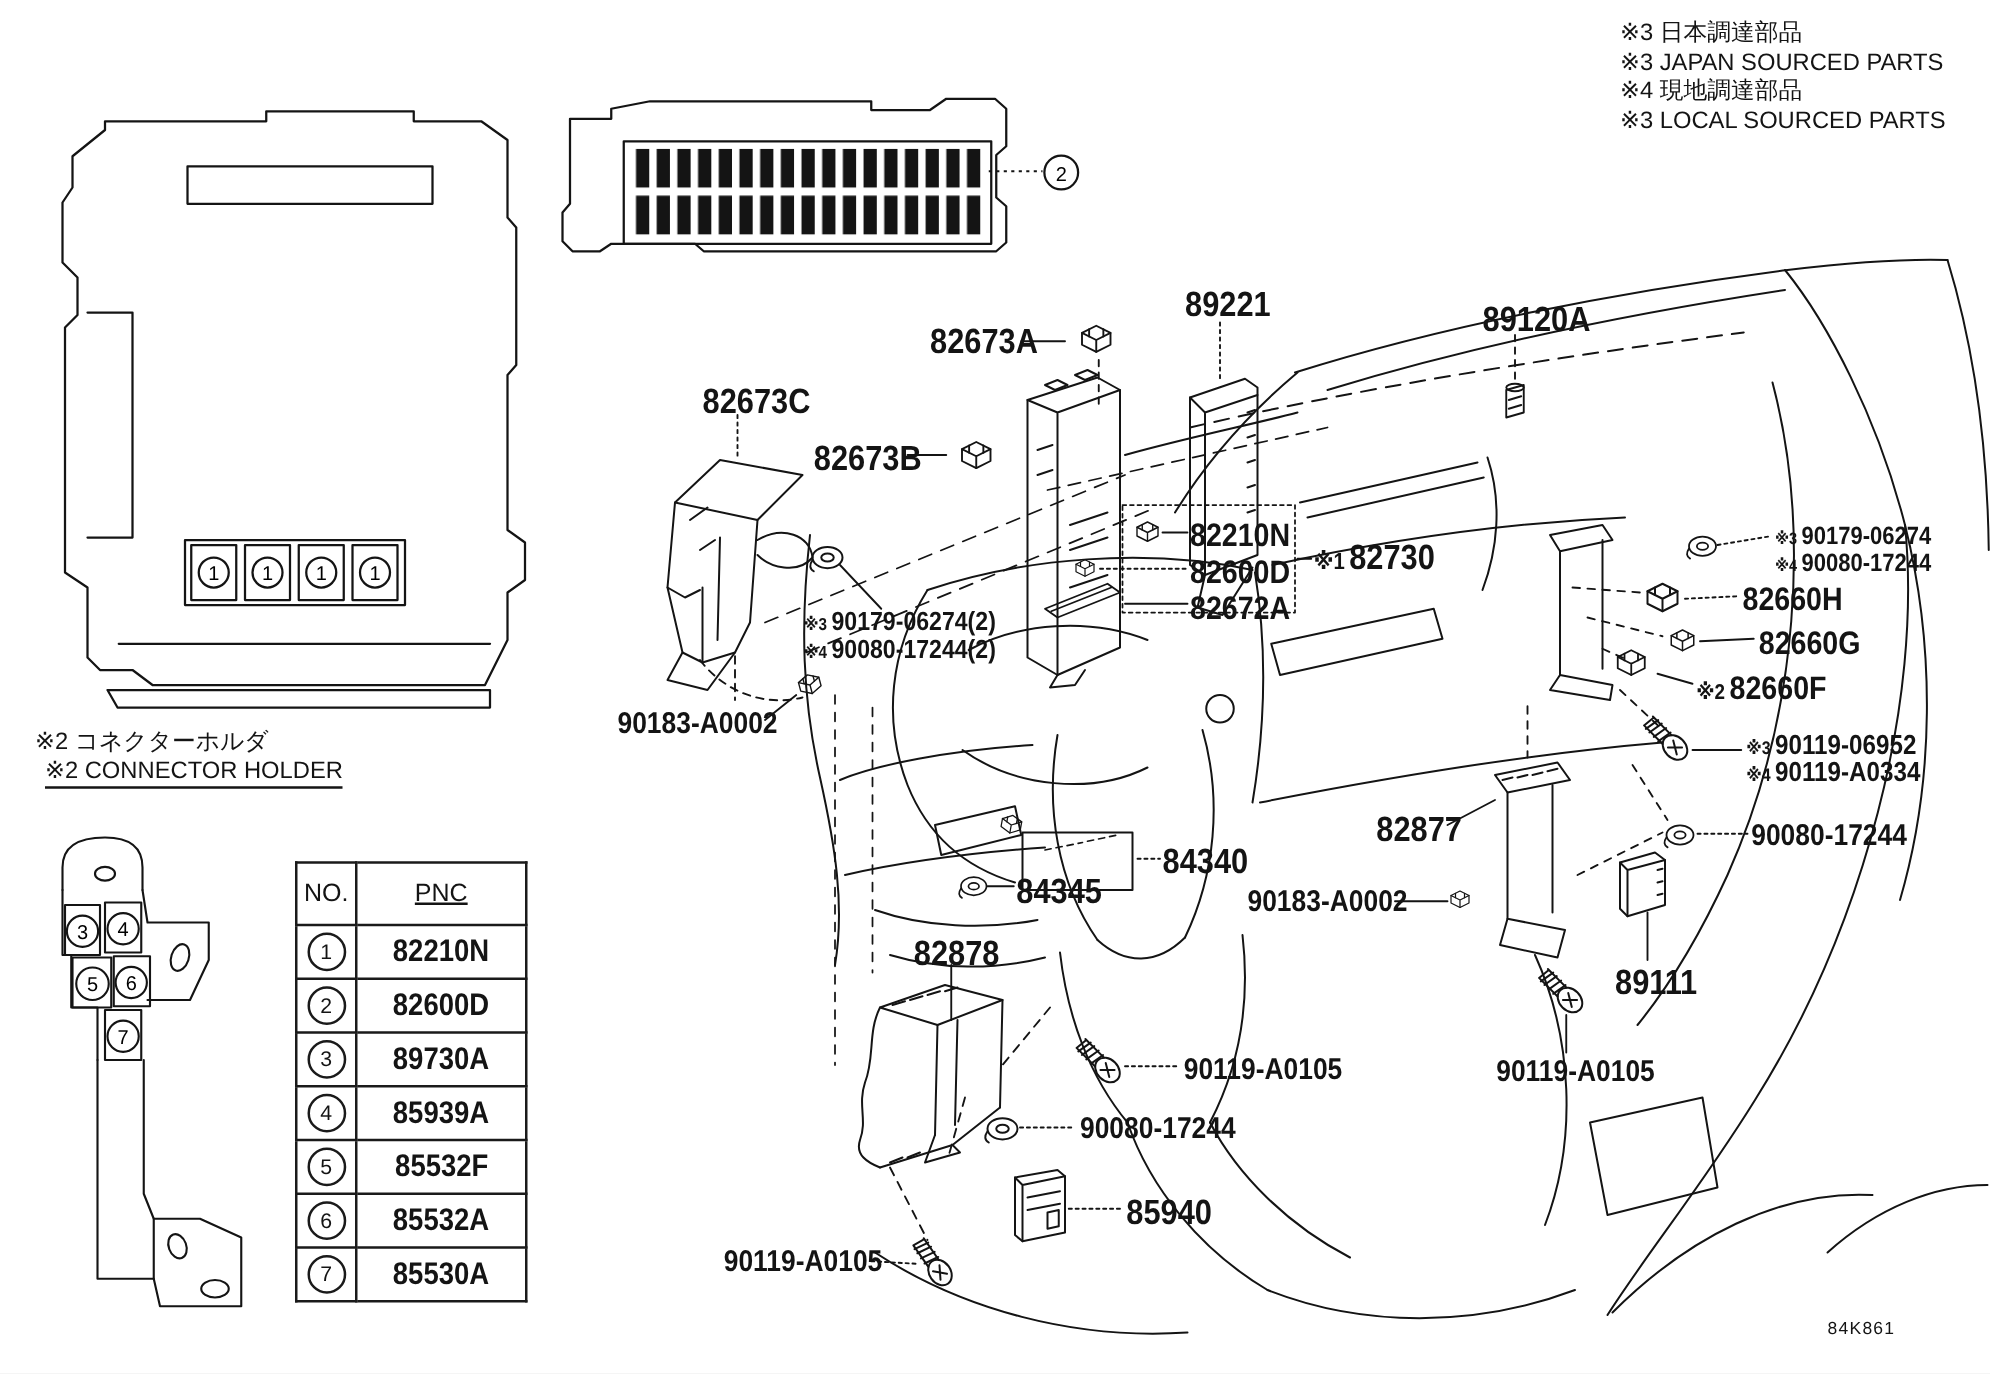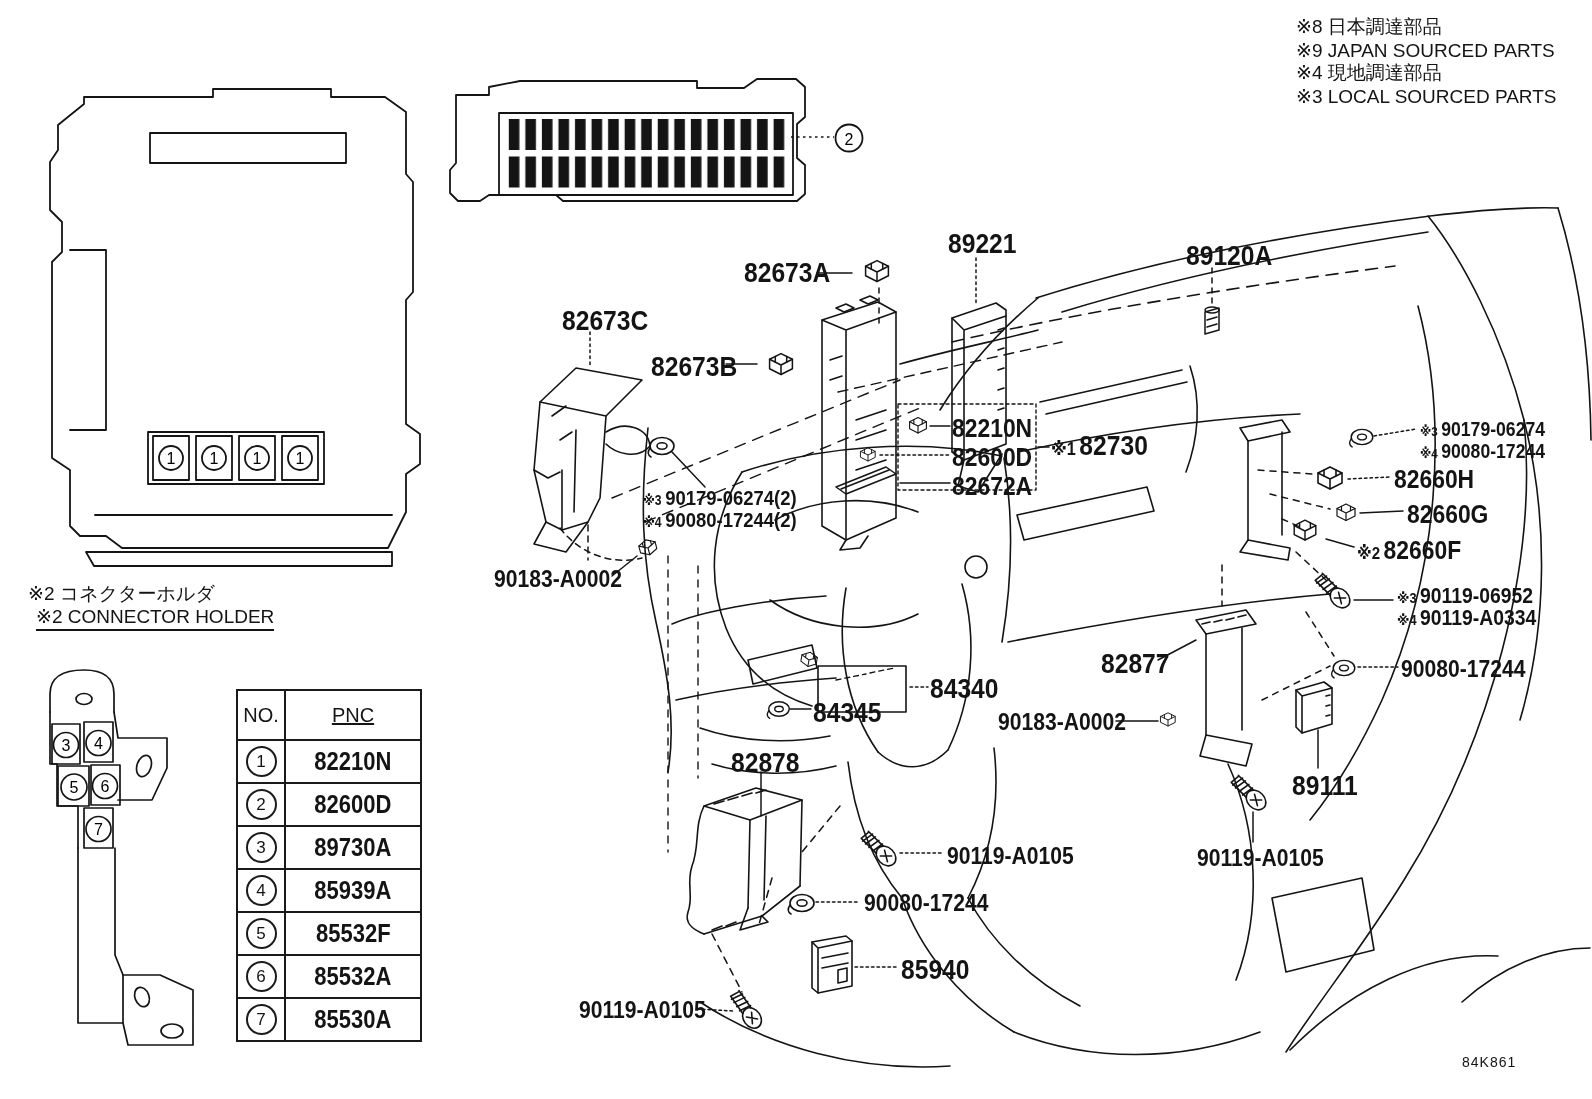--- a/index.html
+++ b/index.html
@@ -321,22 +321,22 @@
       <path d="M1296,552 L1326,580" stroke-dasharray="6 6"></path>
 
       <use href="#icon-grommet" transform="translate(1344,668) scale(0.9)"></use>
       <path d="M1358,667 L1398,667" stroke-dasharray="2.5 3"></path>
       <path d="M1306,612 L1334,656" stroke-dasharray="6 6"></path>
       <path d="M1262,700 L1330,666" stroke-dasharray="6 6"></path>
     </g>
   </svg>
 
 
-  <div class="note" style="left:1296px;top:16px">※8 日本調達部品</div>
-  <div class="note" style="left:1296px;top:40px">※9 JAPAN SOURCED PARTS</div>
+  <div class="note" style="left:1296px;top:16px">※3 日本調達部品</div>
+  <div class="note" style="left:1296px;top:40px">※3 JAPAN SOURCED PARTS</div>
   <div class="note" style="left:1296px;top:62px">※4 現地調達部品</div>
   <div class="note" style="left:1296px;top:86px">※3 LOCAL SOURCED PARTS</div>
 
   <div class="note" style="left:28px;top:583px">※2 コネクターホルダ</div>
   <div class="note underline" style="left:36px;top:606px">※2 CONNECTOR HOLDER</div>
 
   <div class="callout sz28" style="left:948px;top:228px">
       <span class="pre"></span>
       <span>89221</span>
     </div>

